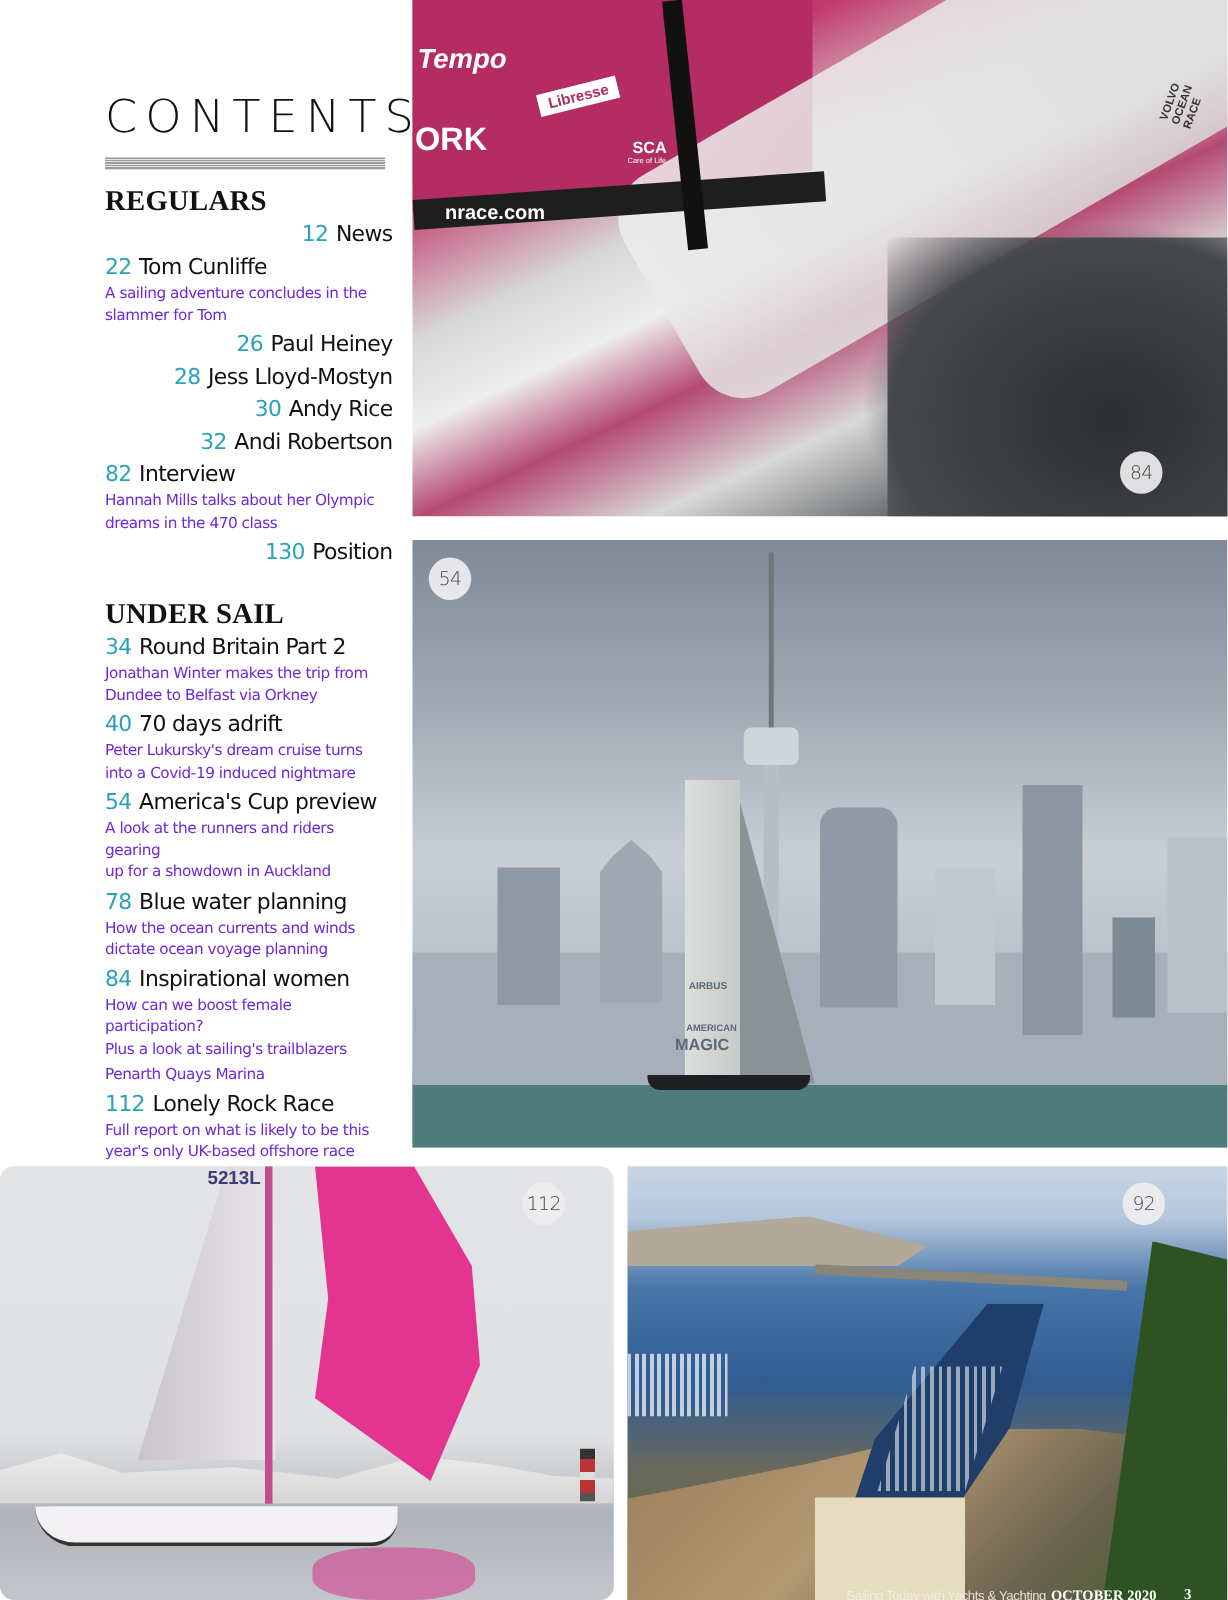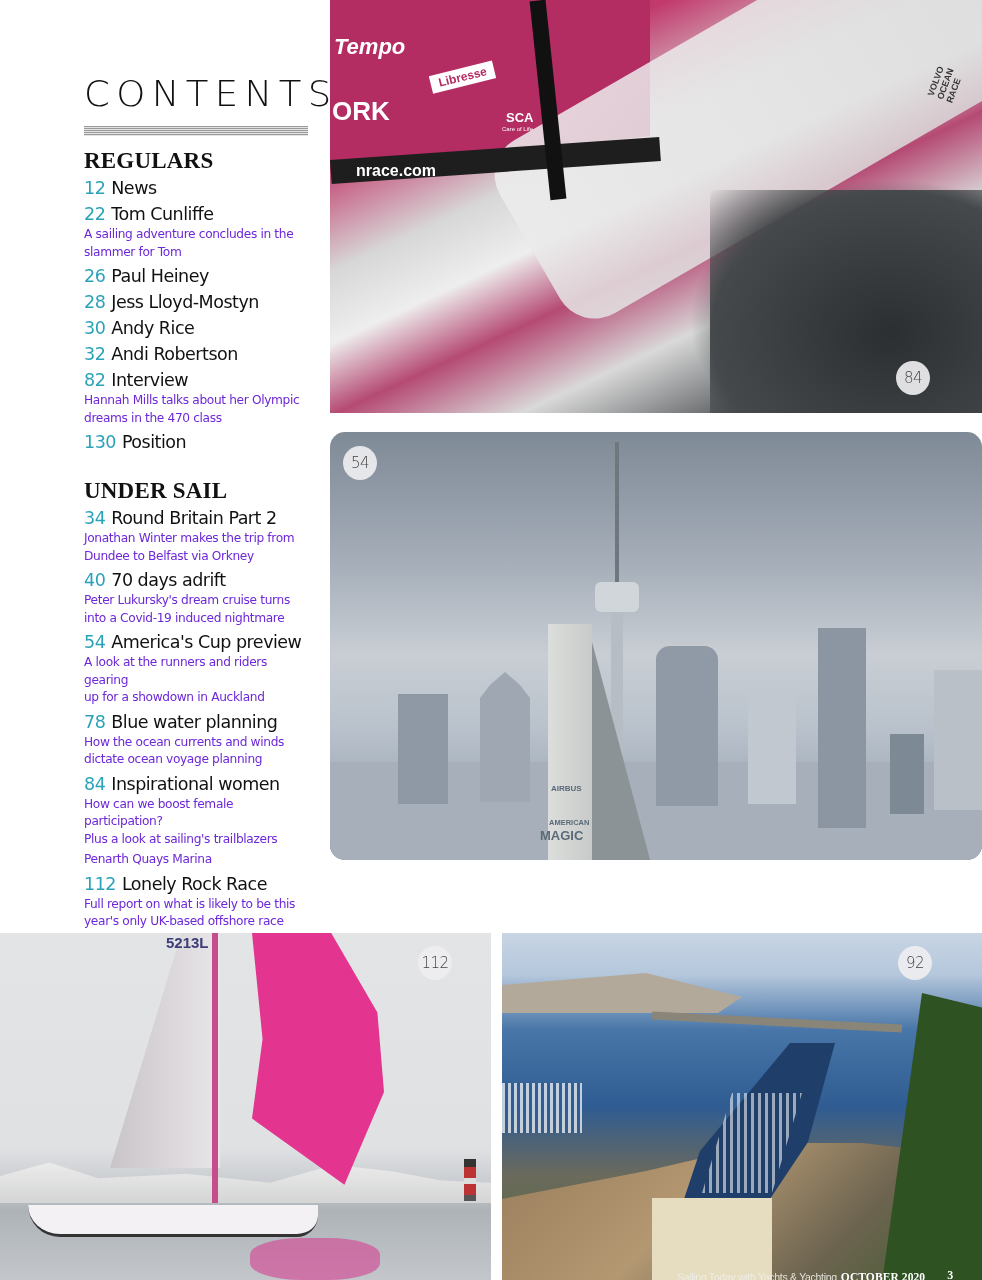--- a/index.html
+++ b/index.html
@@ -21,35 +21,35 @@
     font-family: "Liberation Serif", "DejaVu Serif", serif; font-weight: bold;
     font-size: 23px; color: #111; letter-spacing: 0.2px;
   }
   .section-regulars { margin-top: 10px; line-height: 30px; }
   .section-undersail { margin-top: 22px; line-height: 30px; }
   .entry { margin-top: 0px; }
   .entry-line { font-size: 17.5px; line-height: 24px; white-space: nowrap; letter-spacing: -0.5px; }
   .entry-num { color: #2aa2b8; margin-right: 6px; }
   .entry-title { color: #111; }
   .entry-desc { font-size: 12.2px; line-height: 17.5px; color: #6d28d9; letter-spacing: -0.35px; margin-bottom: 3px; }
-  .entry.nodesc { margin-bottom: 2px; }
+  .entry.nodesc { margin-bottom: 2px; text-align: right; }
 
   
   .photo { position: absolute; overflow: hidden; }
   .photo-volvo { left: 330px; top: 0; width: 652px; height: 413px;
     background:
       radial-gradient(ellipse 200px 140px at 560px 320px, #2a2d2e 0%, #3c4042 60%, transparent 100%),
       linear-gradient(155deg, #b3245a 0%, #c23a6c 22%, #d7d7d7 38%, #eeeeee 48%, #b54a73 58%, #d9d9d9 70%, #3a3d40 88%, #25282a 100%);
   }
-  .photo-auckland { left: 330px; top: 432px; width: 652px; height: 428px;
+  .photo-auckland { left: 330px; top: 432px; width: 652px; height: 486px;
     background: linear-gradient(to bottom, #7f8a97 0%, #a4adb8 30%, #c9ced4 52%, #b8c1cb 70%, #9ea9b4 86%, #557a80 90%, #4f7a7c 100%);
-    border-radius: 15px;
   }
   .photo-spinnaker { left: 0; top: 933px; width: 491px; height: 347px;
     background: linear-gradient(to bottom, #e2e4e6 0%, #dfe1e3 62%, #c9ccd0 72%, #aeb3b8 80%, #c3c7cb 100%);
+    border-radius: 11px;
   }
   .photo-marina { left: 502px; top: 933px; width: 480px; height: 347px;
     background: linear-gradient(to bottom, #c8d5e4 0%, #b5c7dc 12%, #4876a8 28%, #2f5c92 50%, #6b6a5c 70%, #4d6a3a 100%);
   }
 
   
   .shape { position: absolute; }
   .volvo-sail { left: 0; top: 0; width: 320px; height: 170px; background: #b32c62; transform: skewY(-6deg); transform-origin: left top; }
   .volvo-boom { left: 0; top: 160px; width: 330px; height: 24px; background: #1e1e1e; transform: rotate(-4deg); transform-origin: left top; }
   .volvo-mast { left: 210px; top: 0; width: 16px; height: 200px; background: #111; transform: rotate(-6deg); }

